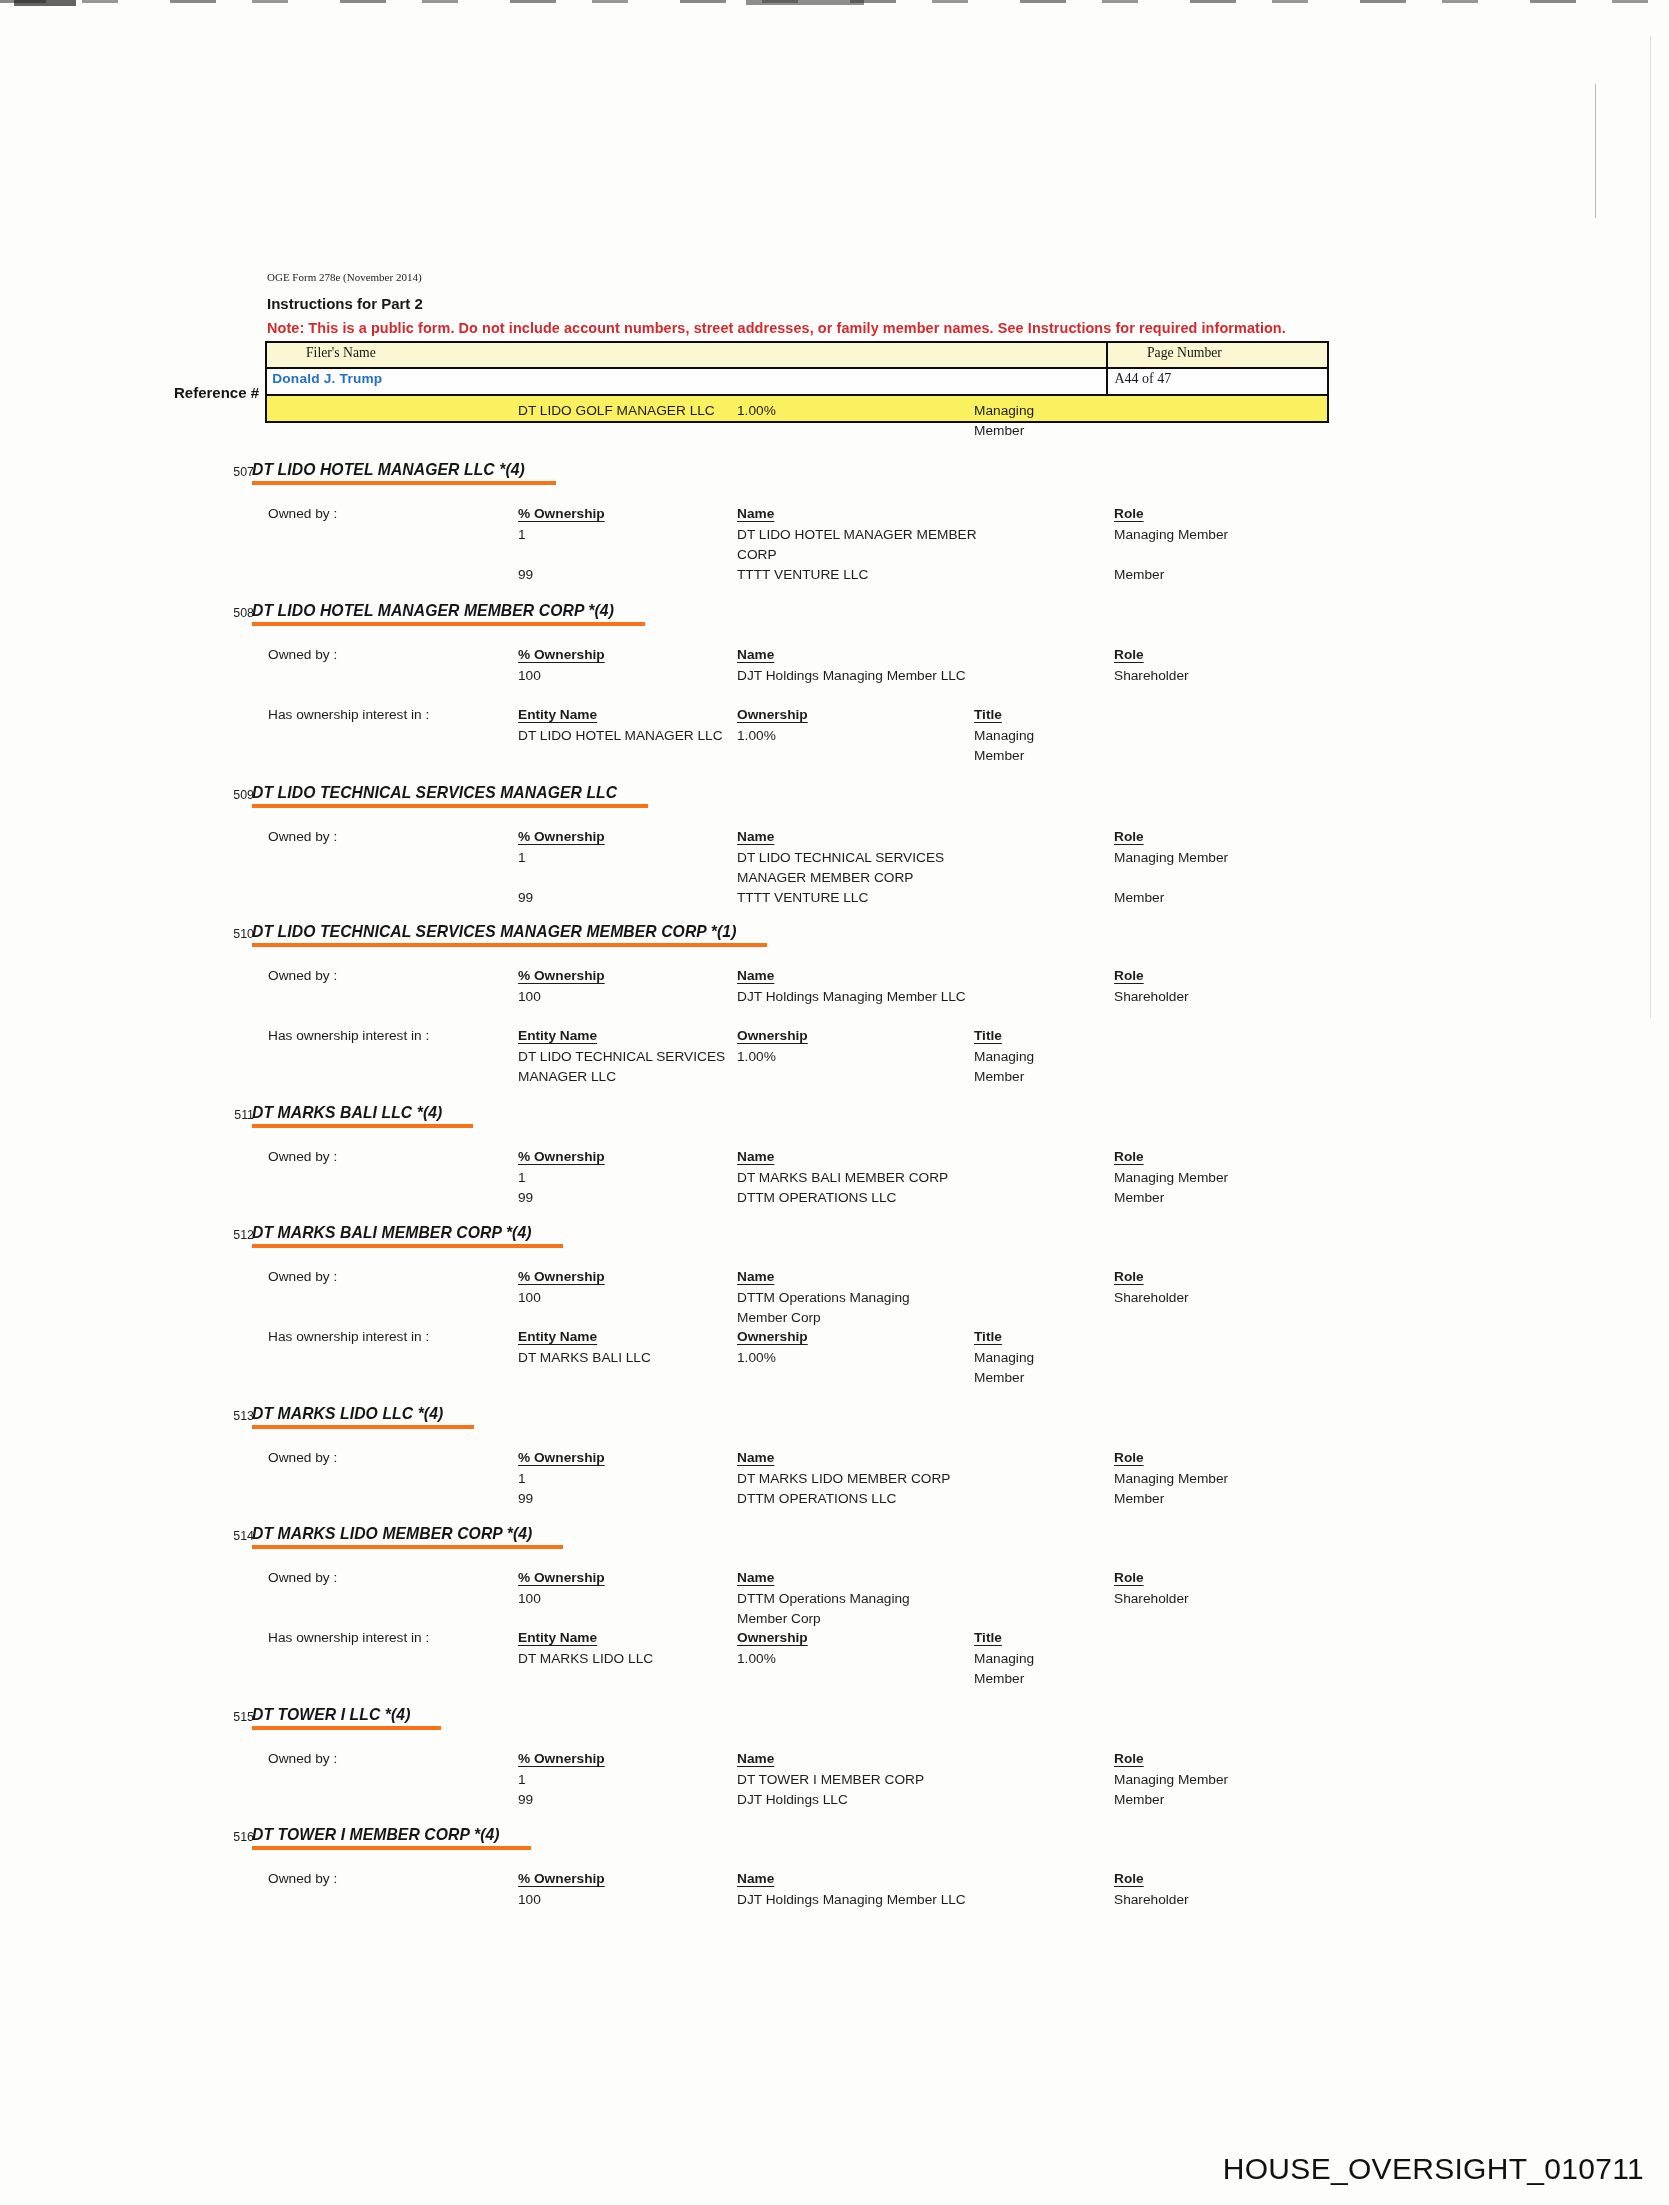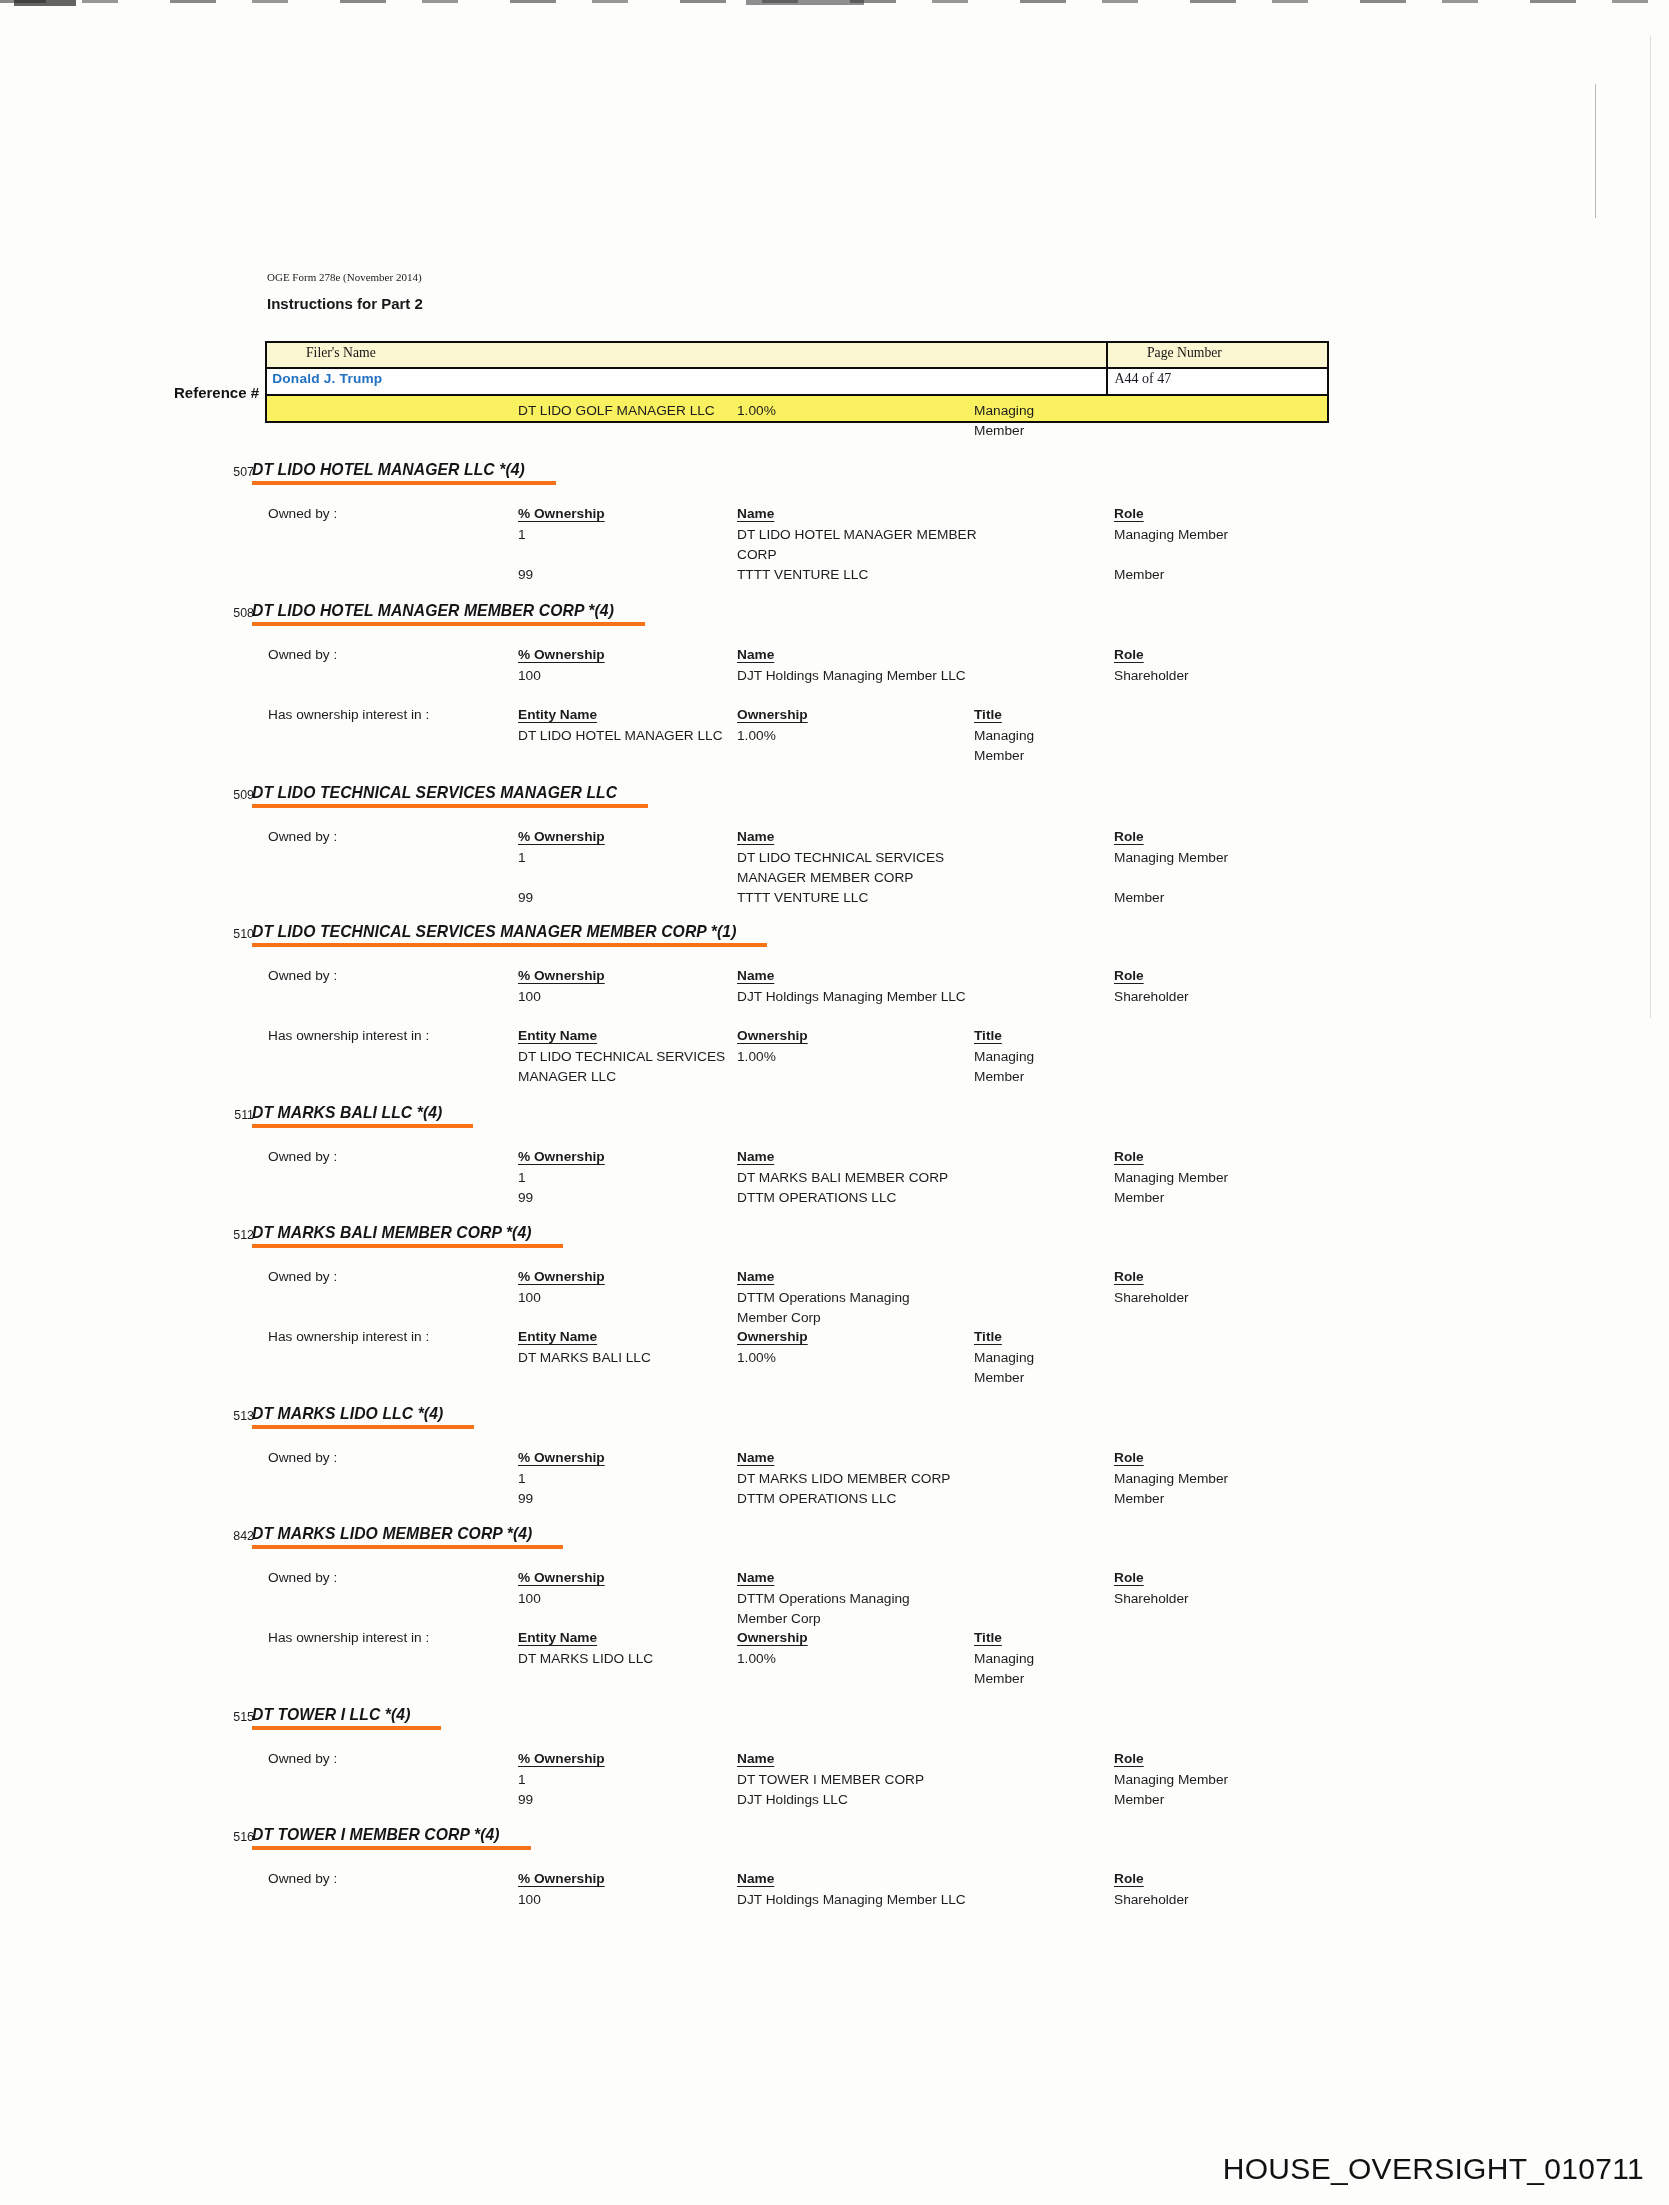--- a/index.html
+++ b/index.html
@@ -94,20 +94,21 @@
 <div class="page">
 
   <div class="top-edge"></div>
   <div class="edge-blob-1"></div>
   <div class="edge-blob-2"></div>
   <div class="vline-1"></div>
   <div class="vline-2"></div>
 
   <div class="form-id">OGE Form 278e (November 2014)</div>
   <div class="instructions-title">Instructions for Part 2</div>
+  <div class="note">Note: This is a public form. Do not include account numbers, street addresses, or family member names.  See Instructions for required information.</div>
 
   <div class="filer-table">
     <div class="ft-row ft-row-1">
       <div class="ft-cell-left ft-label">Filer's Name</div>
       <div class="ft-cell-right ft-label">Page Number</div>
     </div>
     <div class="ft-row ft-row-2">
       <div class="ft-cell-left filer-value">Donald J. Trump</div>
       <div class="ft-cell-right page-num-value">A44 of 47</div>
     </div>
@@ -332,21 +333,21 @@
           <div class="row-line">
             <span class="cell cA">99</span>
             <span class="cell cB">DTTM OPERATIONS LLC</span>
             <span class="cell cR">Member</span>
           </div>
         </div>
 
     </div>
 
     <div class="section" style="top: 1525px;">
-      <div class="sec-num">842</div>
+      <div class="sec-num">514</div>
       <div class="sec-heading">DT MARKS LIDO MEMBER CORP *(4)</div>
       <div class="owned-hdr-row">
         <span class="cell cLbl">Owned by :</span>
         <span class="cell cA hdr">% Ownership</span>
         <span class="cell cB hdr">Name</span>
         <span class="cell cR hdr">Role</span>
       </div>
       <div class="owned-rows">
           <div class="row-line">
             <span class="cell cA">100</span>

